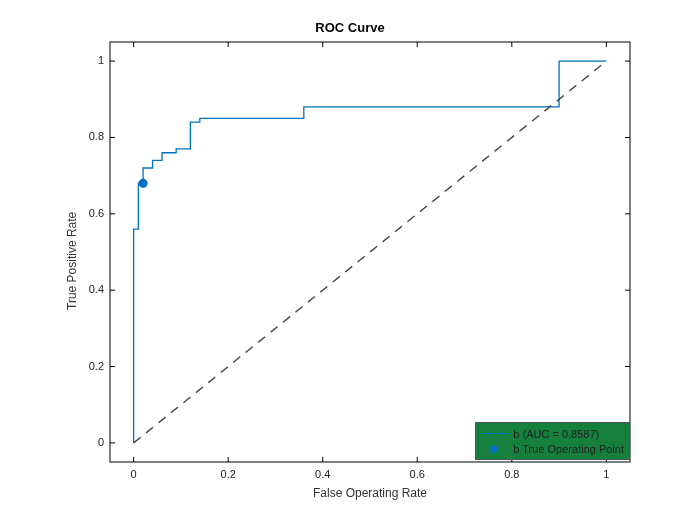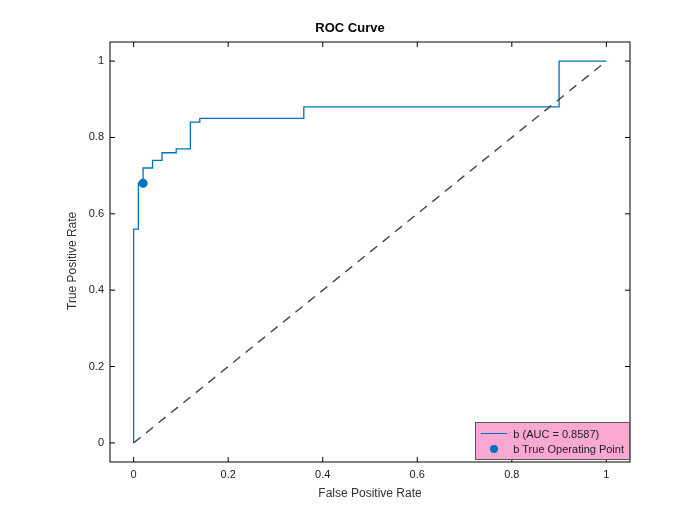--- a/index.html
+++ b/index.html
@@ -4,21 +4,21 @@
 <style>
   html,body{margin:0;padding:0;width:700px;height:525px;background:#fff;font-family:Helvetica,Arial,sans-serif;overflow:hidden}
   #stage{position:relative;width:700px;height:426px}
   .title{position:absolute;left:0;width:700px;text-align:center;font-weight:bold;font-size:13px;color:#000}
   .ylabel{position:absolute;transform:rotate(-90deg);transform-origin:left top;font-size:12px;color:#333}
   .xlabel{position:absolute;text-align:center;font-size:12px;color:#333}
   .tick{position:absolute;font-size:11px;color:#222}
   .ytick{text-align:right;width:40px}
   .xtick{text-align:center;width:40px}
   svg{position:absolute}
-  .legend{position:absolute;background:#f9a8d4;border:1px solid #555;font-size:11px;color:#222;padding:3px 5px}
+  .legend{position:absolute;background:#15803d;border:1px solid #555;font-size:11px;color:#222;padding:3px 5px}
   .legend-row{display:flex;align-items:center;height:15px;gap:6px}
   .legend-swatch-line{width:26px;height:0;border-top:1.2px solid;flex:0 0 26px}
   .legend-swatch-dot{width:26px;flex:0 0 26px;display:flex;justify-content:center}
   .dot{width:8px;height:8px;border-radius:50%}
 </style>
 </head>
 <body>
 
 <div id="stage">
   <div class="title" id="title" style="top:20px">ROC Curve</div>
@@ -67,21 +67,21 @@
   <div id="xticks">
       <div class="tick xtick" style="left: 113.636px; top: 468px;">0</div>
       <div class="tick xtick" style="left: 208.182px; top: 468px;">0.2</div>
       <div class="tick xtick" style="left: 302.727px; top: 468px;">0.4</div>
       <div class="tick xtick" style="left: 397.273px; top: 468px;">0.6</div>
       <div class="tick xtick" style="left: 491.818px; top: 468px;">0.8</div>
       <div class="tick xtick" style="left: 586.364px; top: 468px;">1</div>
     </div>
 
   <div class="ylabel" id="ylabel" style="left: 65px; top: 310px;">True Positive Rate</div>
-  <div class="xlabel" id="xlabel" style="left: 110px; width: 520px; top: 486px;">False Positive Rate</div>
+  <div class="xlabel" id="xlabel" style="left: 110px; width: 520px; top: 486px;">False Operating Rate</div>
 
   <div class="legend" id="legend" style="right: 70px; top: 422px;">
     <div class="legend-row">
       <span class="legend-swatch-line" id="leg-line" style="border-top-color: rgb(0, 114, 189);"></span>
       <span>b (AUC = 0.8587)</span>
     </div>
     <div class="legend-row">
       <span class="legend-swatch-dot">
           <span class="dot" id="leg-dot" style="background: rgb(0, 114, 189);"></span>
         </span>

